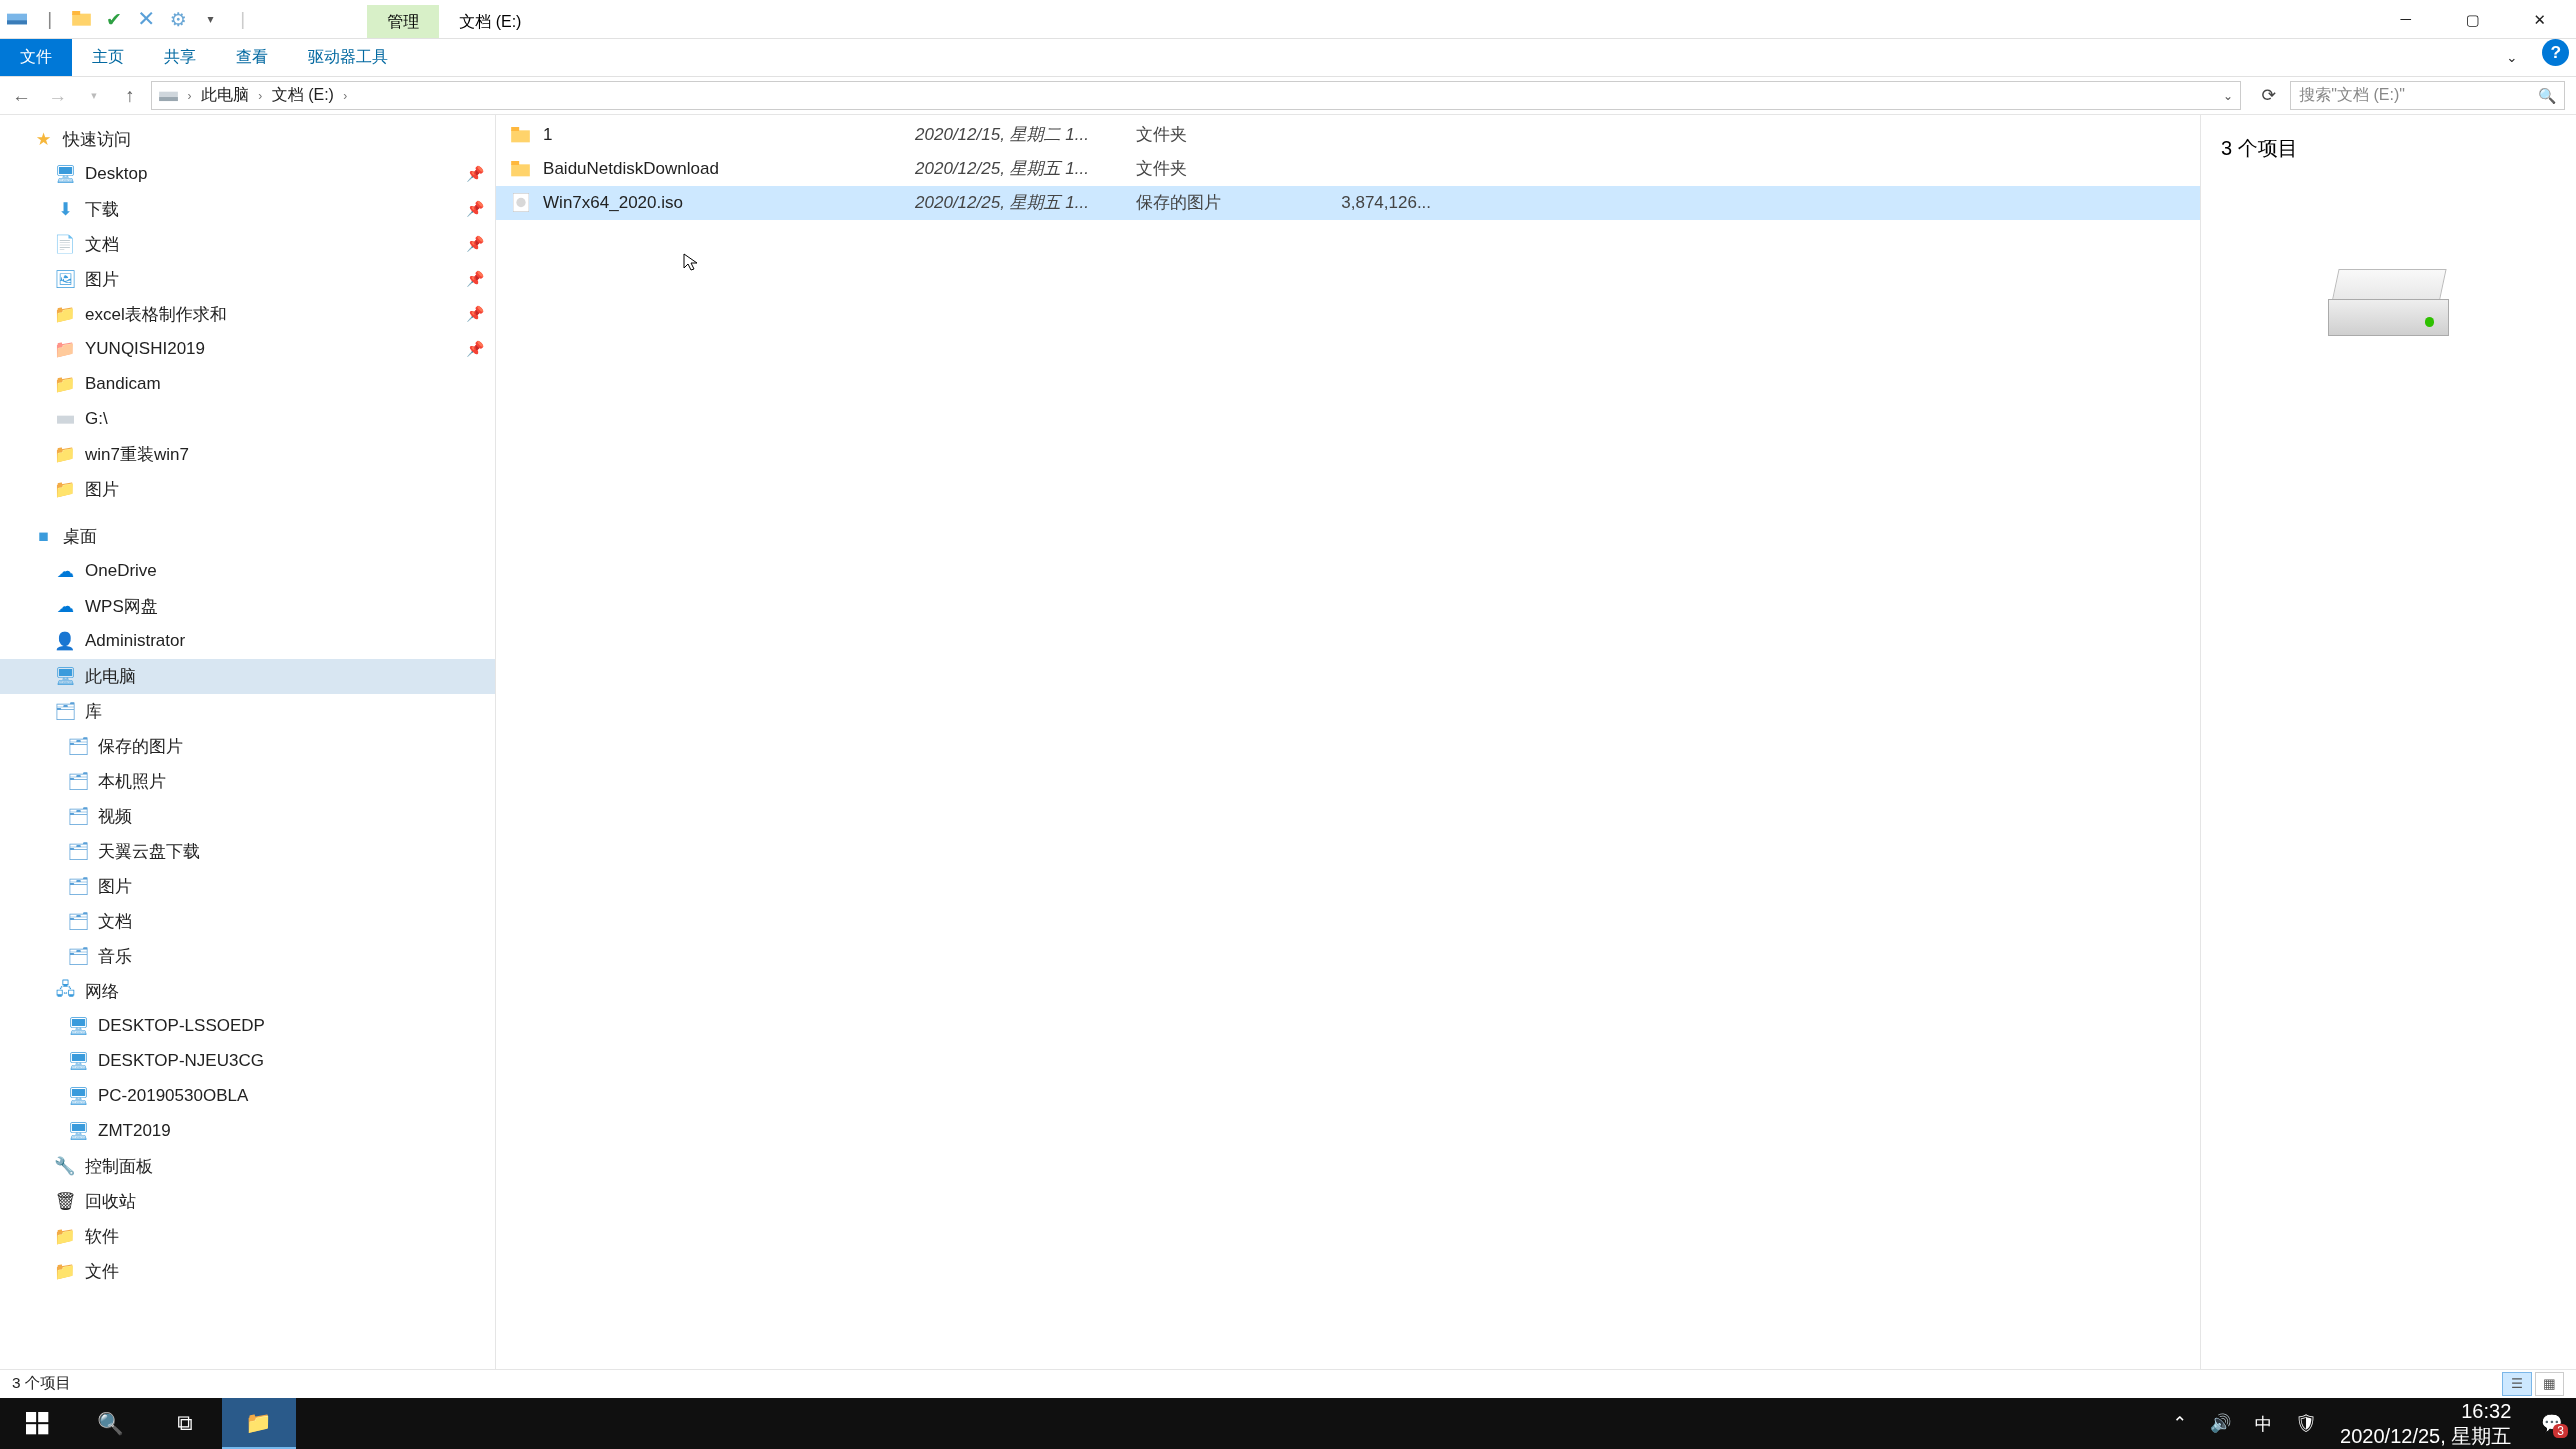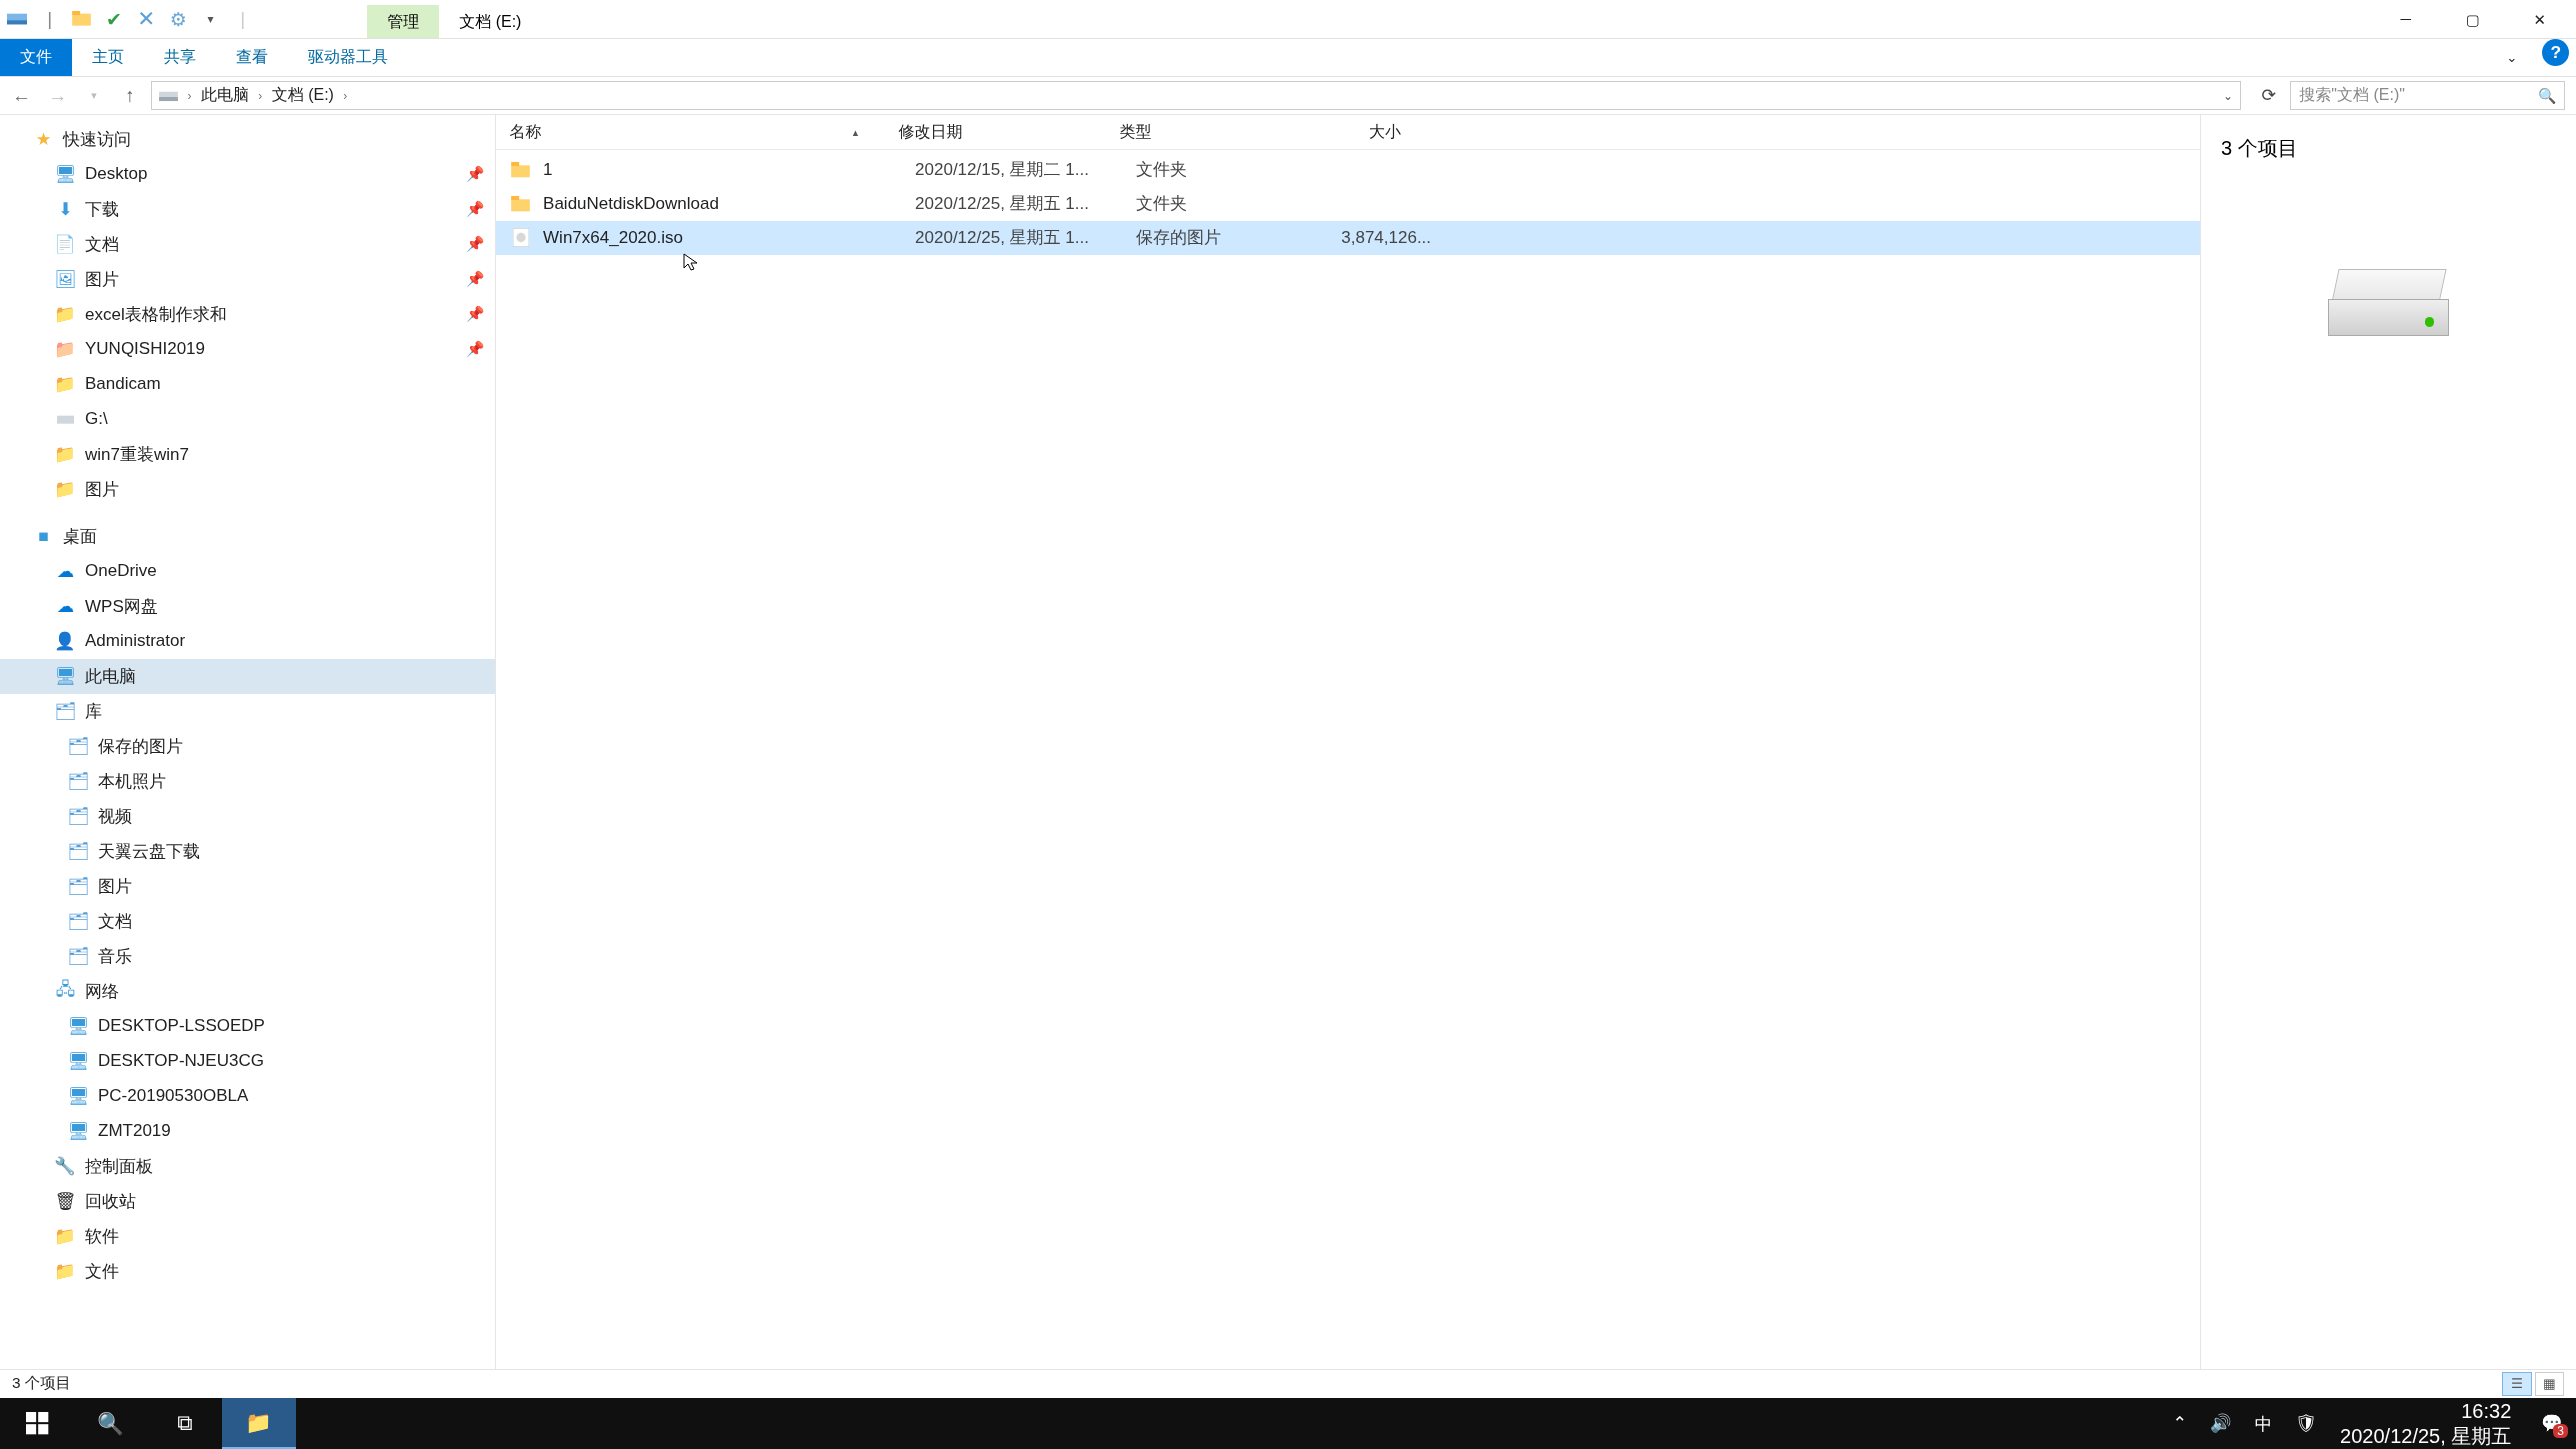--- a/index.html
+++ b/index.html
@@ -37,21 +37,21 @@
 .tree-gap{height:12px}
 .filepane { flex:1; display:flex; flex-direction:column; }
 .columns { display:flex; height:35px; align-items:center; border-bottom:0.7px solid #eaeaea; padding-left:13.4px; font-size:16px; color:#222; }
 .columns .col { padding-right:13.4px; }
 .c-name{width:389px; display:flex; align-items:center; gap:6.7px;} .c-date{width:221px;} .c-type{width:181px;} .c-size{width:114px; text-align:right;}
 .columns .sort { font-size:10.7px; color:#555; margin-left:auto; margin-right:27px;}
 .filelist { flex:1; padding-top:2.7px; }
 .row { display:flex; align-items:center; height:34px; padding-left:13.4px; font-size:17px; color:#222; }
 .row.sel { background:#cde8ff; }
 .row .fico { width:23px; height:23px; margin-right:10.7px; display:flex; align-items:center; justify-content:center; }
-.row .fname{width:372px;} .row .fdate{width:221px;color:#444;} .row .ftype{width:181px;color:#444;} .row .fsize{width:114px;text-align:right;color:#444;}
+.row .fname{width:372px;} .row .fdate{width:221px;color:#444;font-style:italic;} .row .ftype{width:181px;color:#444;} .row .fsize{width:114px;text-align:right;color:#444;}
 .preview { width:376px; border-left:0.7px solid #e5e5e5; padding:20px; display:flex; flex-direction:column; align-items:center; }
 .preview .ptitle { font-size:20px; align-self:flex-start; }
 .drive-icon { margin-top:107px; width:121px; height:67px; position:relative; }
 .drive-icon .top { position:absolute; top:0; left:6.7px; right:6.7px; height:34px; background:linear-gradient(#f9f9f9,#e6e6e6); transform:skewX(-12deg); border:0.7px solid #bbb; }
 .drive-icon .front { position:absolute; bottom:0; left:0; right:0; height:37px; background:linear-gradient(#eee,#cfcfcf); border:0.7px solid #aaa; }
 .drive-icon .led { position:absolute; bottom:9.4px; right:14.8px; width:9.4px; height:9.4px; background:#2ec000; border-radius:50%; }
 .statusbar { height:29.5px; border-top:0.7px solid #e5e5e5; display:flex; align-items:center; padding:0 12px; font-size:15.4px; color:#222; }
 .viewswitch { margin-left:auto; display:flex; gap:2.7px; }
 .viewswitch .v { width:29.5px; height:24px; border:0.7px solid #ccc; display:flex; align-items:center; justify-content:center; font-size:13.4px; color:#555;}
 .viewswitch .v.active { background:#cde8ff; border-color:#7ab6e8;}
@@ -284,29 +284,20 @@
           <span class="ico">📁</span>
           <span>软件</span>
         </div>
       <div class="tree-item ind2">
           <span class="ico">📁</span>
           <span>文件</span>
         </div>
     </div>
 
     <div class="filepane">
-      <div class="columns">
-        <div class="col c-name">
-            <span>名称</span>
-            <span class="sort">▴</span>
-          </div>
-        <div class="col c-date">修改日期</div>
-        <div class="col c-type">类型</div>
-        <div class="col c-size">大小</div>
-      </div>
       <div class="filelist" id="filelist">
           <div class="row">
             <span class="fico">
               <svg width="19" height="16" viewBox="0 0 28 24">
                 <rect width="28" height="18" y="5" fill="#ffd36b"></rect>
                 <rect width="12" height="6" fill="#ffb83d"></rect>
               </svg>
             </span>
             <span class="fname">1</span>
             <span class="fdate">2020/12/15, 星期二 1...</span>

